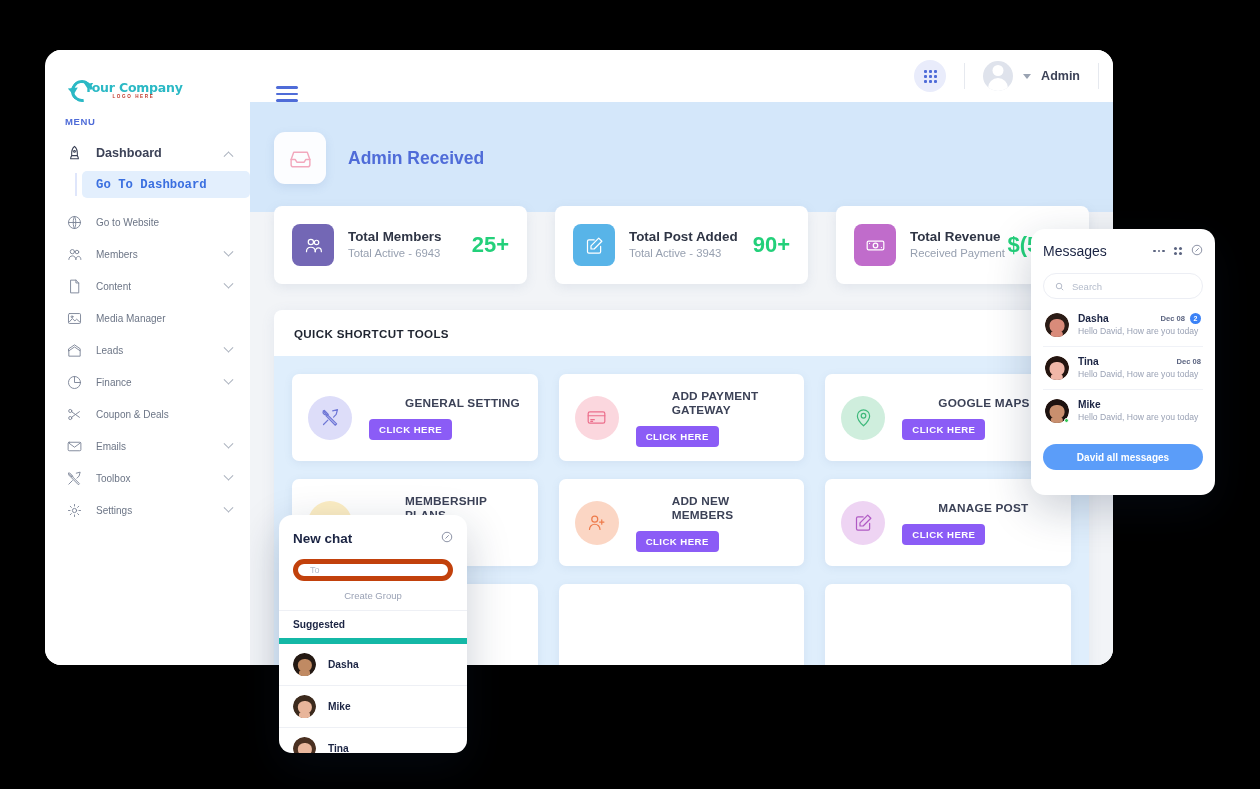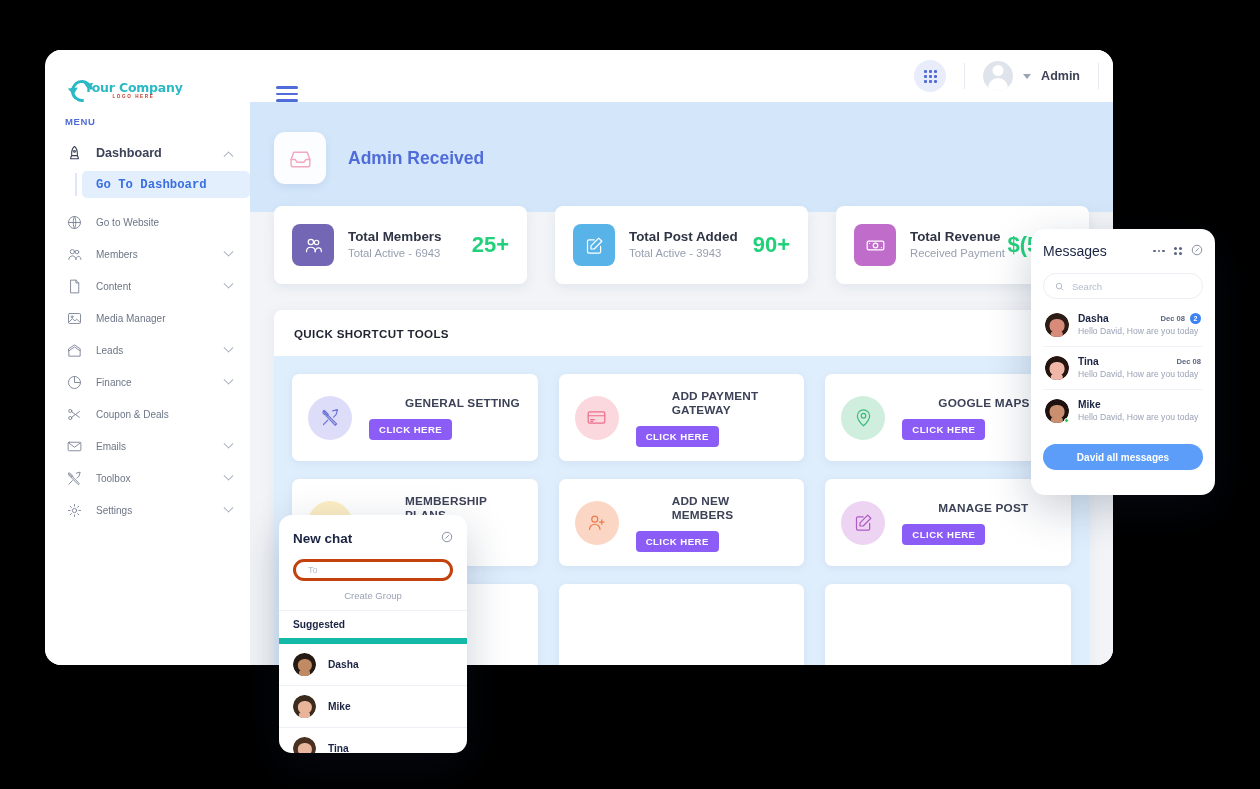--- a/index.html
+++ b/index.html
@@ -288,21 +288,21 @@
     box-shadow: 0 14px 44px rgba(20,35,70,0.22);
     overflow: hidden;
   }
   .chat-head {
     display: flex; align-items: center; padding: 14px 14px 6px 14px;
   }
   .chat-title { font-size: 13.5px; font-weight: 700; color: #1b2443; }
   .chat-head .ico-pencil { margin-left: auto; }
   .chat-to {
     margin: 6px 14px 0 14px; height: 22px;
-    border: 3px solid #c2410c; border-radius: 11px;
+    border: 5px solid #c2410c; border-radius: 11px;
     display: flex; align-items: center; padding: 0 12px;
   }
   .chat-to span { font-size: 9px; color: #b4bccb; }
   .chat-group {
     text-align: center; font-size: 9.5px; color: #9aa2b5;
     padding: 9px 0 9px 0; border-bottom: 1px solid #eef0f5; cursor: pointer;
   }
   .chat-sugg {
     font-size: 10.2px; font-weight: 700; color: #1b2443;
     padding: 8px 14px 8px 14px; border-bottom: 6px solid #14b8a6;

